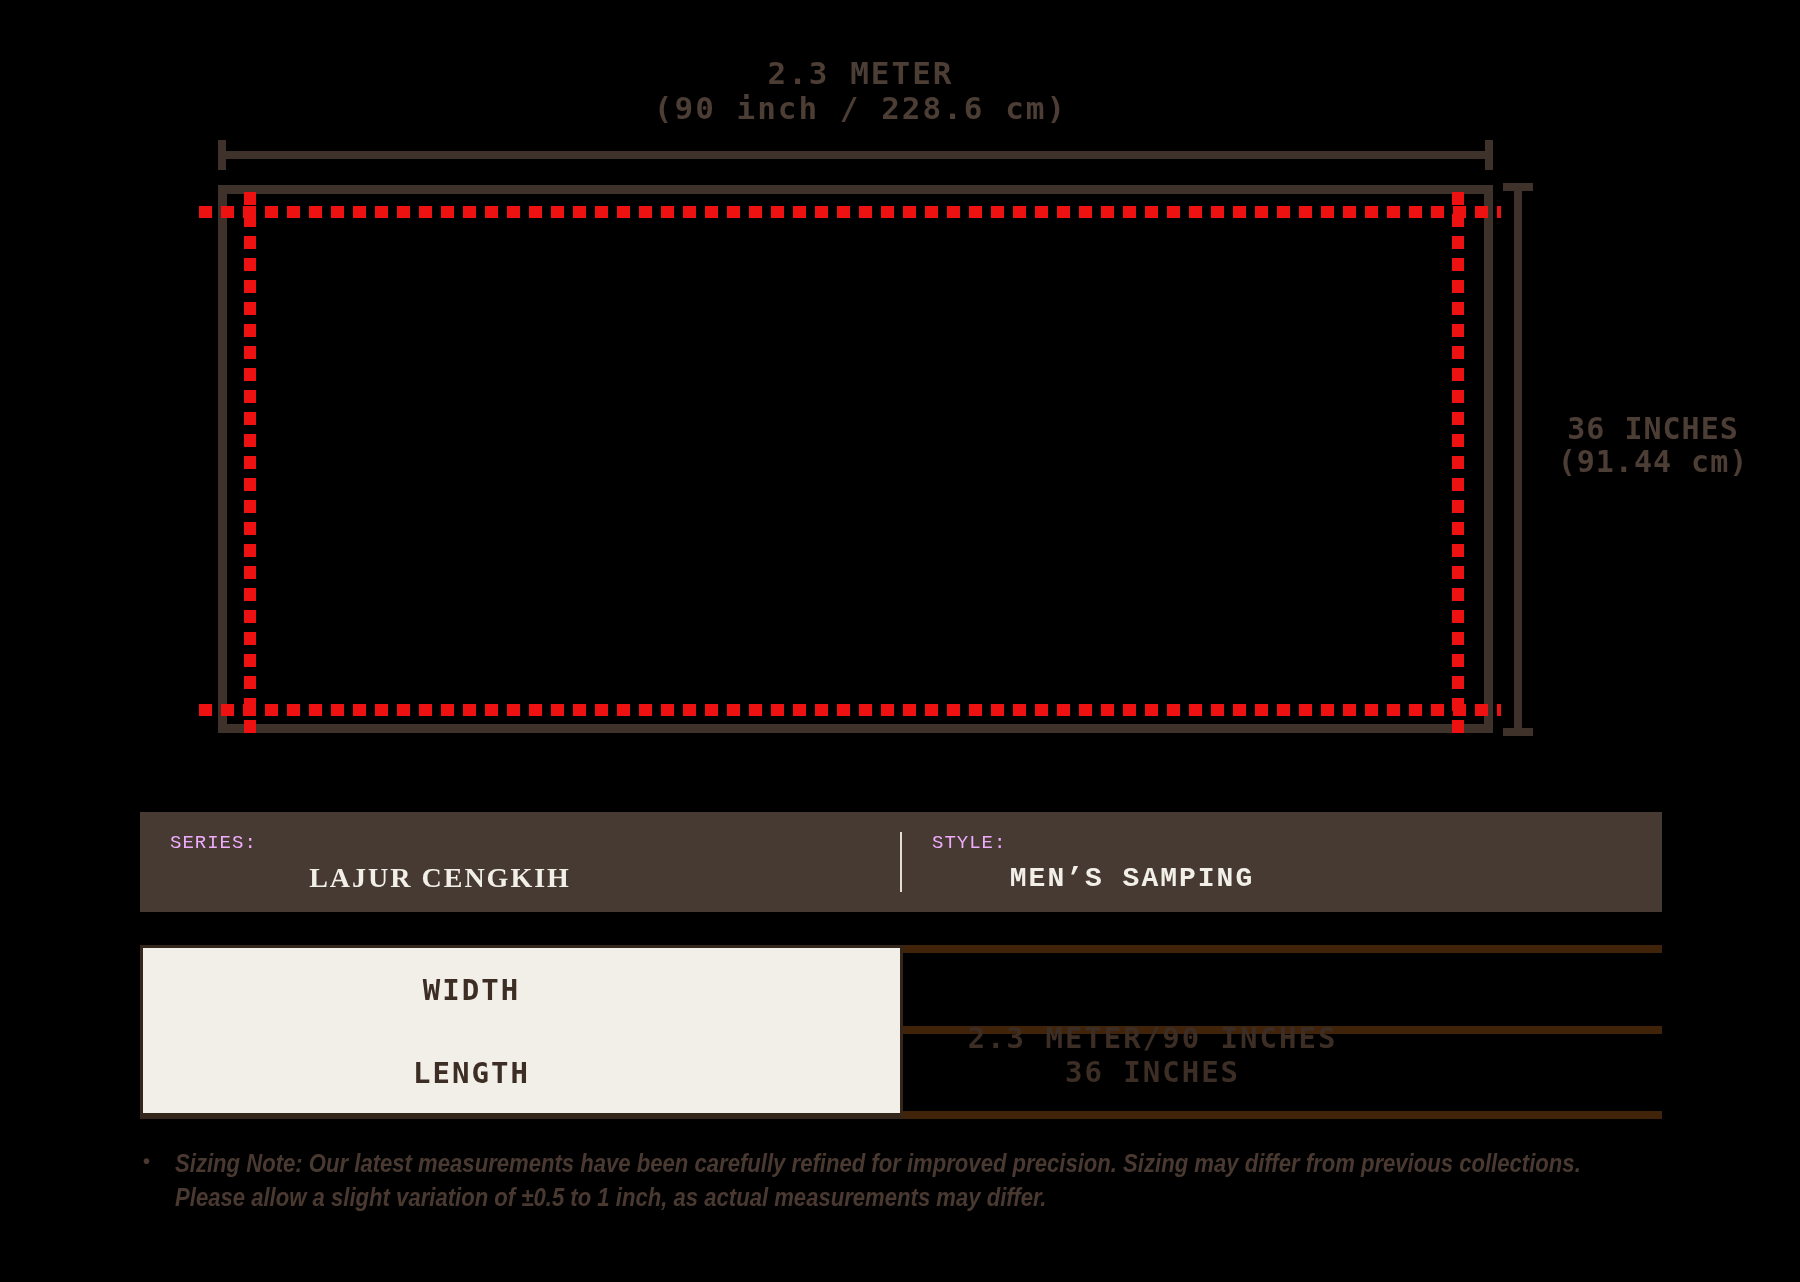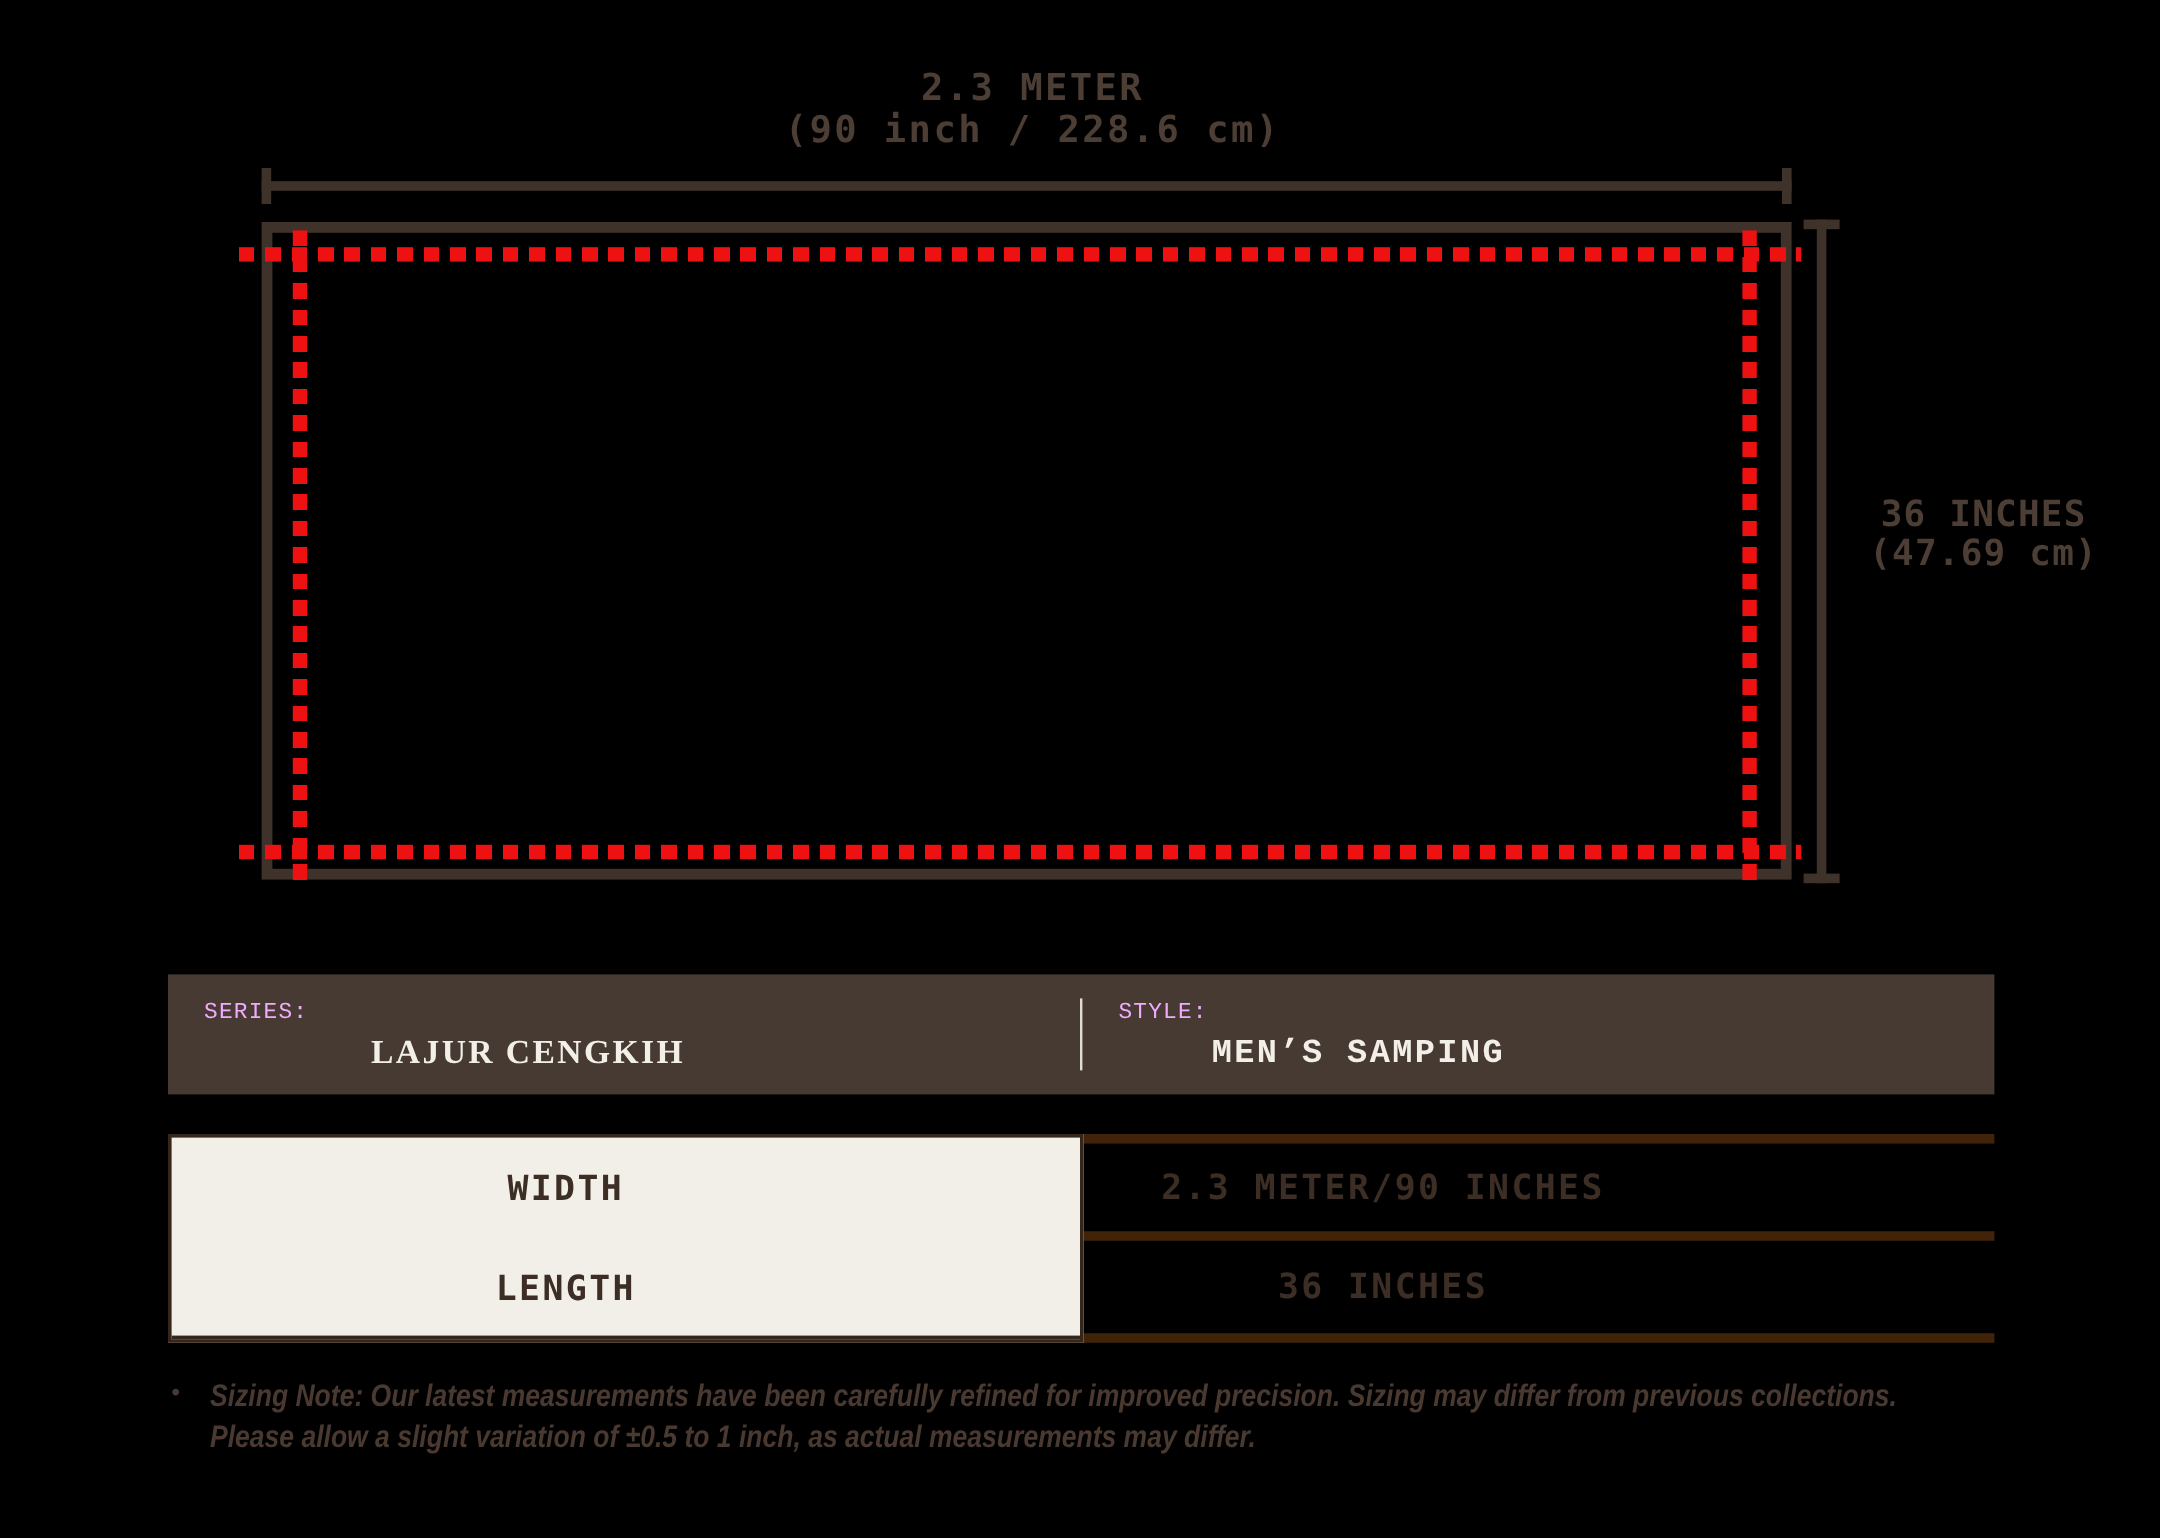--- a/index.html
+++ b/index.html
@@ -53,21 +53,21 @@
   .rule{position:absolute;left:898px;width:764px;height:8px;background:#402309;}
   .rule.r1{top:945px;} .rule.r2{top:1026px;} .rule.r3{top:1111px;}
   .panel{position:absolute;left:140px;top:945px;width:763px;height:174px;background:#f2efe8;
          border:3px solid #35261c;box-sizing:border-box;}
   .panel-row{height:50%;display:flex;align-items:center;justify-content:center;box-sizing:border-box;
              padding-right:100px;font:700 29px "DejaVu Sans Mono",monospace;color:#3c2d25;letter-spacing:2px;}
   .panel-row.first{border-bottom:3px solid #35261c;}
   .value-row{position:absolute;left:903px;width:759px;height:74px;display:flex;align-items:center;justify-content:center;
              box-sizing:border-box;padding-right:260px;font:700 29px "DejaVu Sans Mono",monospace;
              color:#3c2d25;letter-spacing:2px;}
-  .value-row.v1{top:952px;}
+  .value-row.v1{top:1001px;}
   .value-row.v2{top:1035px;}
 
   
   .note{position:absolute;left:143px;top:1146px;color:#493931;}
   .note-bullet{position:absolute;left:0;top:4px;font:700 20px "Liberation Sans",sans-serif;}
   .note-lines{position:absolute;left:32px;top:0;width:1800px;transform:scaleX(0.85);transform-origin:0 0;
               font:italic 700 26px "Liberation Sans",sans-serif;line-height:34px;white-space:nowrap;}
 </style>
 </head>
 <body>
@@ -82,21 +82,21 @@
 
   <div class="fabric"></div>
   <div class="stitch-h top"></div>
   <div class="stitch-h bottom"></div>
   <div class="stitch-v left"></div>
   <div class="stitch-v right"></div>
 
   <div class="dim-line-v"></div>
   <div class="right-label">
     <div>36 INCHES</div>
-    <div>(47.69 cm)</div>
+    <div>(91.44 cm)</div>
   </div>
 
   <div class="info-bar">
     <div class="info-cell series">
       <div class="info-label">SERIES:</div>
       <div class="info-value">LAJUR CENGKIH</div>
     </div>
     <div class="info-divider"></div>
     <div class="info-cell style">
       <div class="info-label">STYLE:</div>

